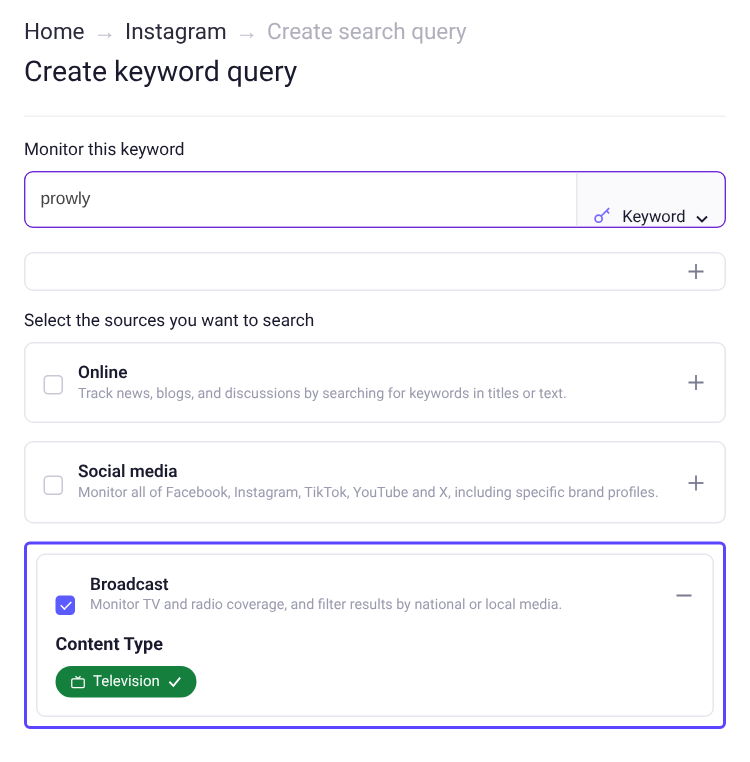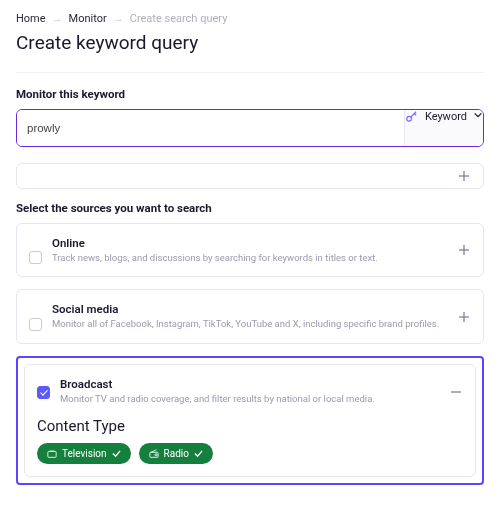--- a/index.html
+++ b/index.html
@@ -9,35 +9,35 @@
     color: #1a1a2e;
     width: 500px;
     height: 508px;
     font-size: 12px;
     padding: 12px 16px 0 16px;
   }
   .breadcrumb {
     display: flex;
     align-items: center;
     gap: 6px;
-    font-size: 11px;
+    font-size: 15px;
     color: #2a2a3a;
     margin-bottom: 6px;
   }
   .breadcrumb .sep { color: #c0c0cc; }
   .breadcrumb .current { color: #b0b0bc; }
   h1.page-title {
     font-size: 19px;
     font-weight: 400;
     margin-bottom: 18px;
   }
   .hr { border: none; border-top: 1px solid #f0f0f4; margin-bottom: 14px; }
   .section-label {
     font-size: 11.5px;
-    font-weight: 700;
+    font-weight: 400;
     color: #1a1a2e;
     margin-bottom: 8px;
   }
   .input-row {
     display: flex;
     border: 1px solid #6d28d9;
     border-radius: 6px;
     align-items: stretch;
     margin-bottom: 16px;
     height: 38px;
@@ -47,23 +47,23 @@
     flex: 1;
     border: none;
     padding: 0 10px;
     font-size: 11.5px;
     color: #444;
     outline: none;
     background: #fff;
   }
   .kw-selector {
     display: flex;
-    align-items: flex-start;
+    align-items: flex-end;
     gap: 6px;
-    padding: 0 0;
+    padding: 0 10px;
     border-left: 1px solid #e6e6ee;
     background: #fafafc;
     font-size: 11px;
     cursor: pointer;
   }
   .kw-selector svg.kicon { width: 14px; height: 14px; }
   .kw-selector .chev { width: 10px; height: 10px; }
   .card {
     border: 1px solid #e6e6ee;
     border-radius: 6px;
@@ -87,21 +87,21 @@
     right: 10px;
     top: 50%;
     transform: translateY(-50%);
     width: 18px; height: 18px;
     display: flex; align-items: center; justify-content: center;
     color: #7a7a90;
     cursor: pointer;
   }
   .source-card {
     display: flex;
-    align-items: flex-end;
+    align-items: center;
     gap: 10px;
   }
   .checkbox {
     width: 13px; height: 13px;
     border: 1px solid #c8c8d6;
     border-radius: 3px;
     margin-top: 3px;
     flex-shrink: 0;
     display: flex; align-items: center; justify-content: center;
     background: #fff;
@@ -119,25 +119,25 @@
     transform: rotate(45deg) translate(-0.5px,-0.5px);
   }
   .highlight-wrap {
     border: 2px solid #5b45ff;
     border-radius: 4px;
     padding: 6px;
     margin-bottom: 12px;
   }
   .highlight-wrap .card { border: 1px solid #e6e6ee; margin-bottom: 0; }
   .broadcast-card .row1 {
-    display: flex; align-items: center; gap: 10px;
+    display: flex; align-items: flex-end; gap: 10px;
   }
   .broadcast-card .expand { top: 18px; transform:none; }
   .ct-label {
-    font-size: 15px; font-weight: 400; margin-top: 12px; margin-bottom: 8px;
+    font-size: 12px; font-weight: 700; margin-top: 12px; margin-bottom: 8px;
   }
   .chips { display: flex; gap: 8px; }
   .chip {
     background: #15803d;
     color: #fff;
     border-radius: 14px;
     padding: 5px 10px;
     font-size: 10px;
     display: flex;
     align-items: center;
@@ -148,21 +148,21 @@
   .chip .check { width: 9px; height: 9px; }
   .srcbody { flex: 1; min-width: 0; }
   .srcbody .desc { padding-right: 24px; }
 </style>
 </head>
 <body>
 
 <div class="breadcrumb">
   <span>Home</span>
   <span class="sep">→</span>
-  <span>Monitor</span>
+  <span>Instagram</span>
   <span class="sep">→</span>
   <span class="current">Create search query</span>
 </div>
 
 <h1 class="page-title">Create keyword query</h1>
 
 <hr class="hr">
 
 <div class="section-label">Monitor this keyword</div>
 
@@ -241,26 +241,15 @@
         <svg viewBox="0 0 12 12">
           <rect x="1" y="3" width="10" height="7" rx="1" fill="none" stroke="#fff" stroke-width="1"></rect>
           <line x1="4" y1="1" x2="6" y2="3" stroke="#fff" stroke-width="1"></line>
           <line x1="8" y1="1" x2="6" y2="3" stroke="#fff" stroke-width="1"></line>
         </svg>
         <span>Television</span>
         <svg class="check" viewBox="0 0 10 10">
           <path d="M1 5 L4 8 L9 2" fill="none" stroke="#fff" stroke-width="1.4"></path>
         </svg>
       </div>
-      <div class="chip">
-        <svg viewBox="0 0 12 12">
-          <rect x="1" y="4" width="10" height="6" rx="1" fill="none" stroke="#fff" stroke-width="1"></rect>
-          <circle cx="8.5" cy="7" r="1.3" fill="none" stroke="#fff" stroke-width="1"></circle>
-          <line x1="2" y1="4" x2="9" y2="1" stroke="#fff" stroke-width="1"></line>
-        </svg>
-        <span>Radio</span>
-        <svg class="check" viewBox="0 0 10 10">
-          <path d="M1 5 L4 8 L9 2" fill="none" stroke="#fff" stroke-width="1.4"></path>
-        </svg>
-      </div>
     </div>
   </div>
 </div>
 
 </body></html>

